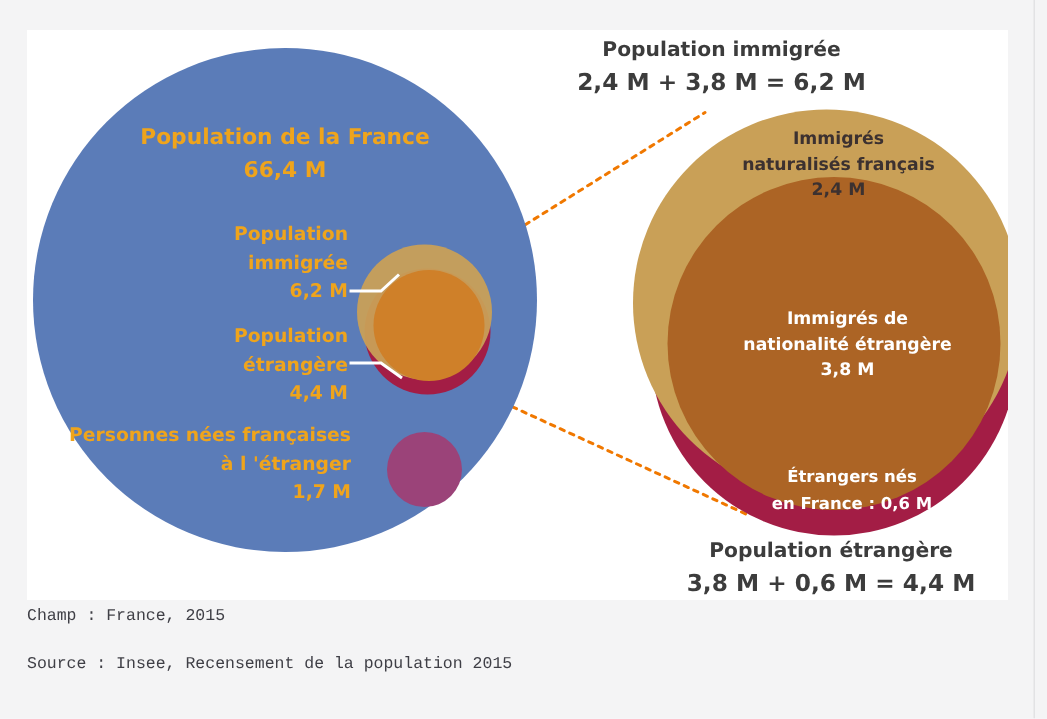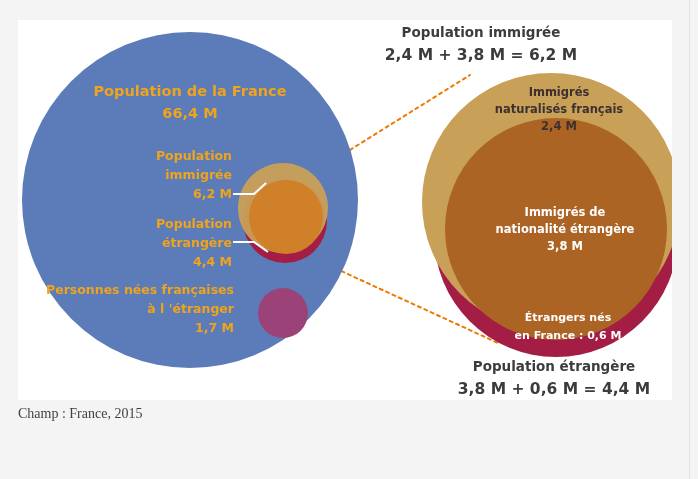--- a/index.html
+++ b/index.html
@@ -48,22 +48,22 @@
     background: #e2e2e4;
   }
   
   #footer-notes {
     position: absolute;
     left: 18px;
     top: 404px;
     width: 654px;
   }
   .note-line {
-    font-family: Liberation Serif, serif;
-    font-size: 14px;
+    font-family: Liberation Mono, monospace;
+    font-size: 11px;
     color: #3f3f46;
     line-height: 1.45;
     margin: 0 0 16px 0;
     white-space: nowrap;
   }
   
   .t-gold {
     fill: #efa41c;
     font-family: "DejaVu Sans", "Liberation Sans", sans-serif;
     font-weight: bold;
@@ -167,17 +167,18 @@
       <text class="t-white-sm" x="550" y="319" text-anchor="middle">en France : 0,6 M</text>
 
       <text class="t-dark" x="536" y="351" text-anchor="middle">Population étrangère</text>
       <text class="t-dark-big" x="536" y="374" text-anchor="middle">3,8 M + 0,6 M = 4,4 M</text>
 
     </svg>
   </div>
 
   <div id="footer-notes">
     <p class="note-line">Champ : France, 2015</p>
+    <p class="note-line">Source : Insee, Recensement de la population 2015</p>
   </div>
 
   <div id="page-edge-rule"></div>
 
 </div>
 
 </body></html>

